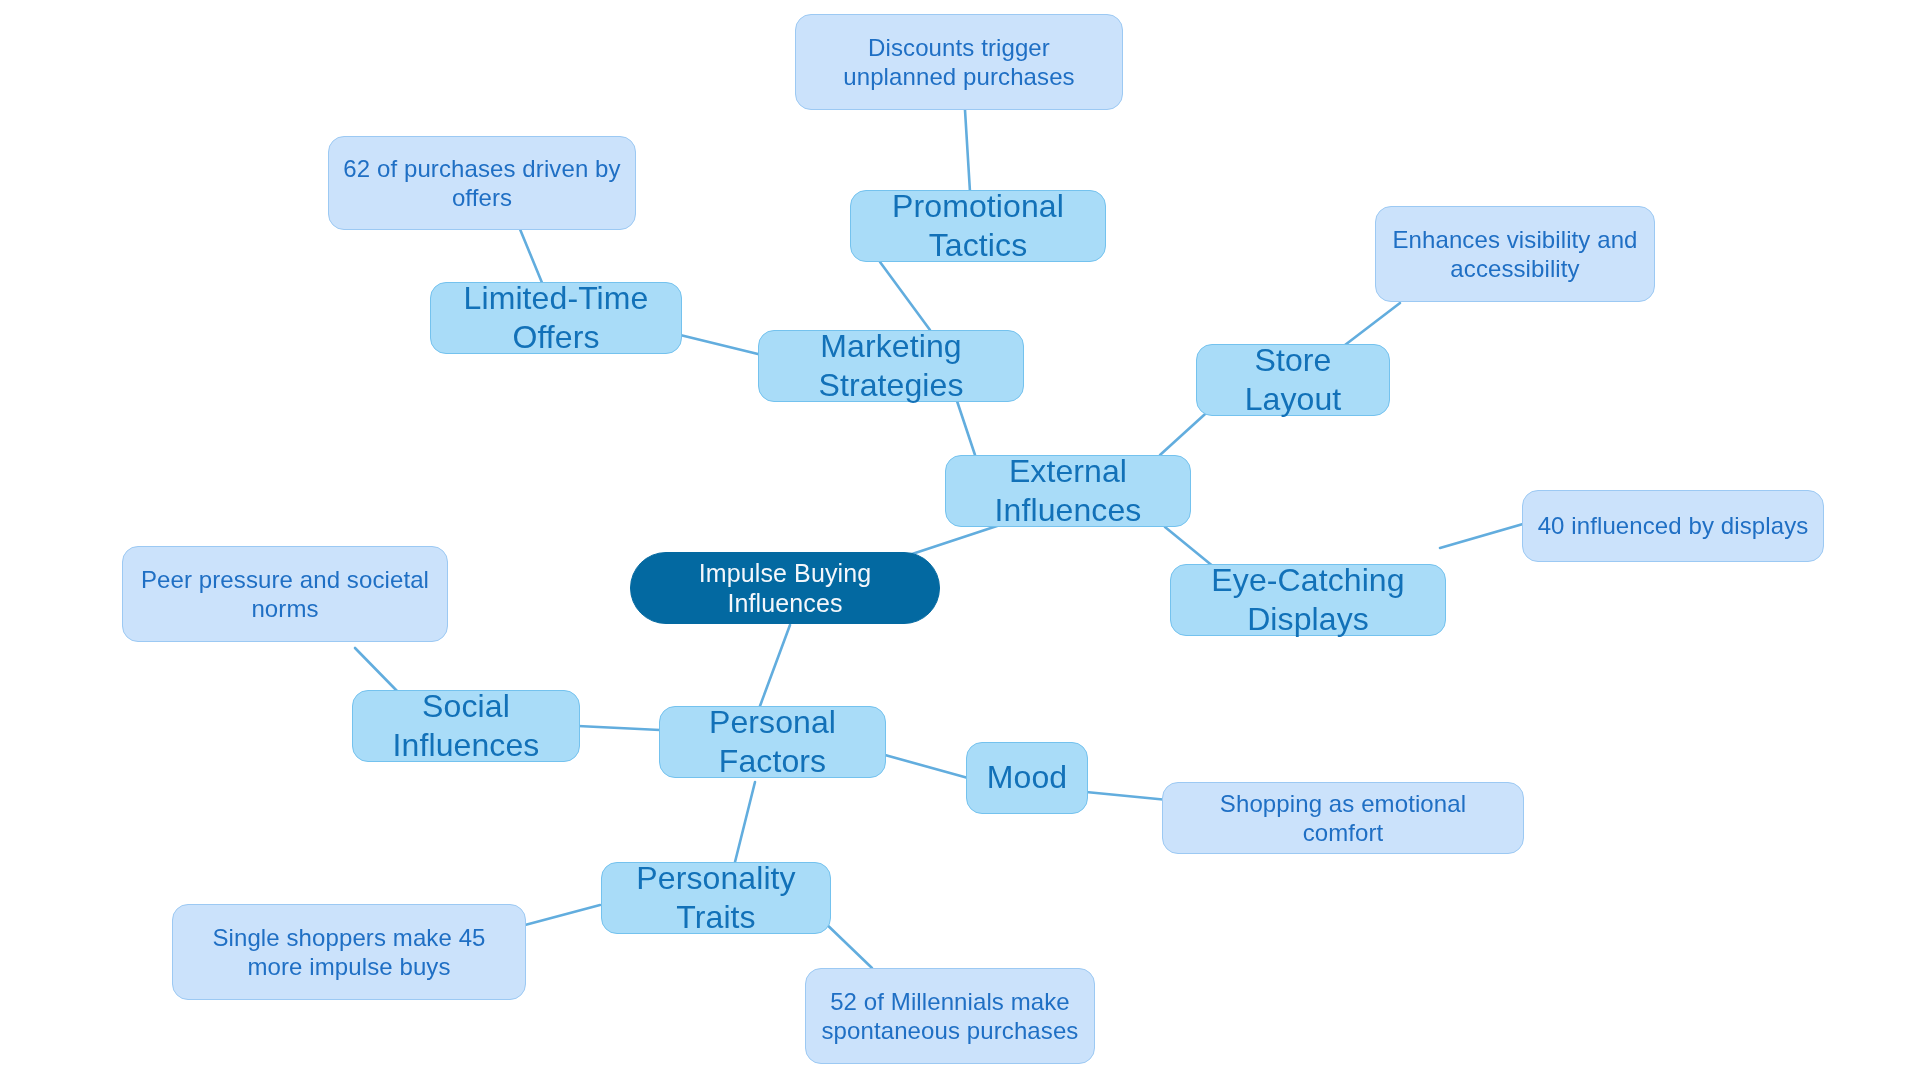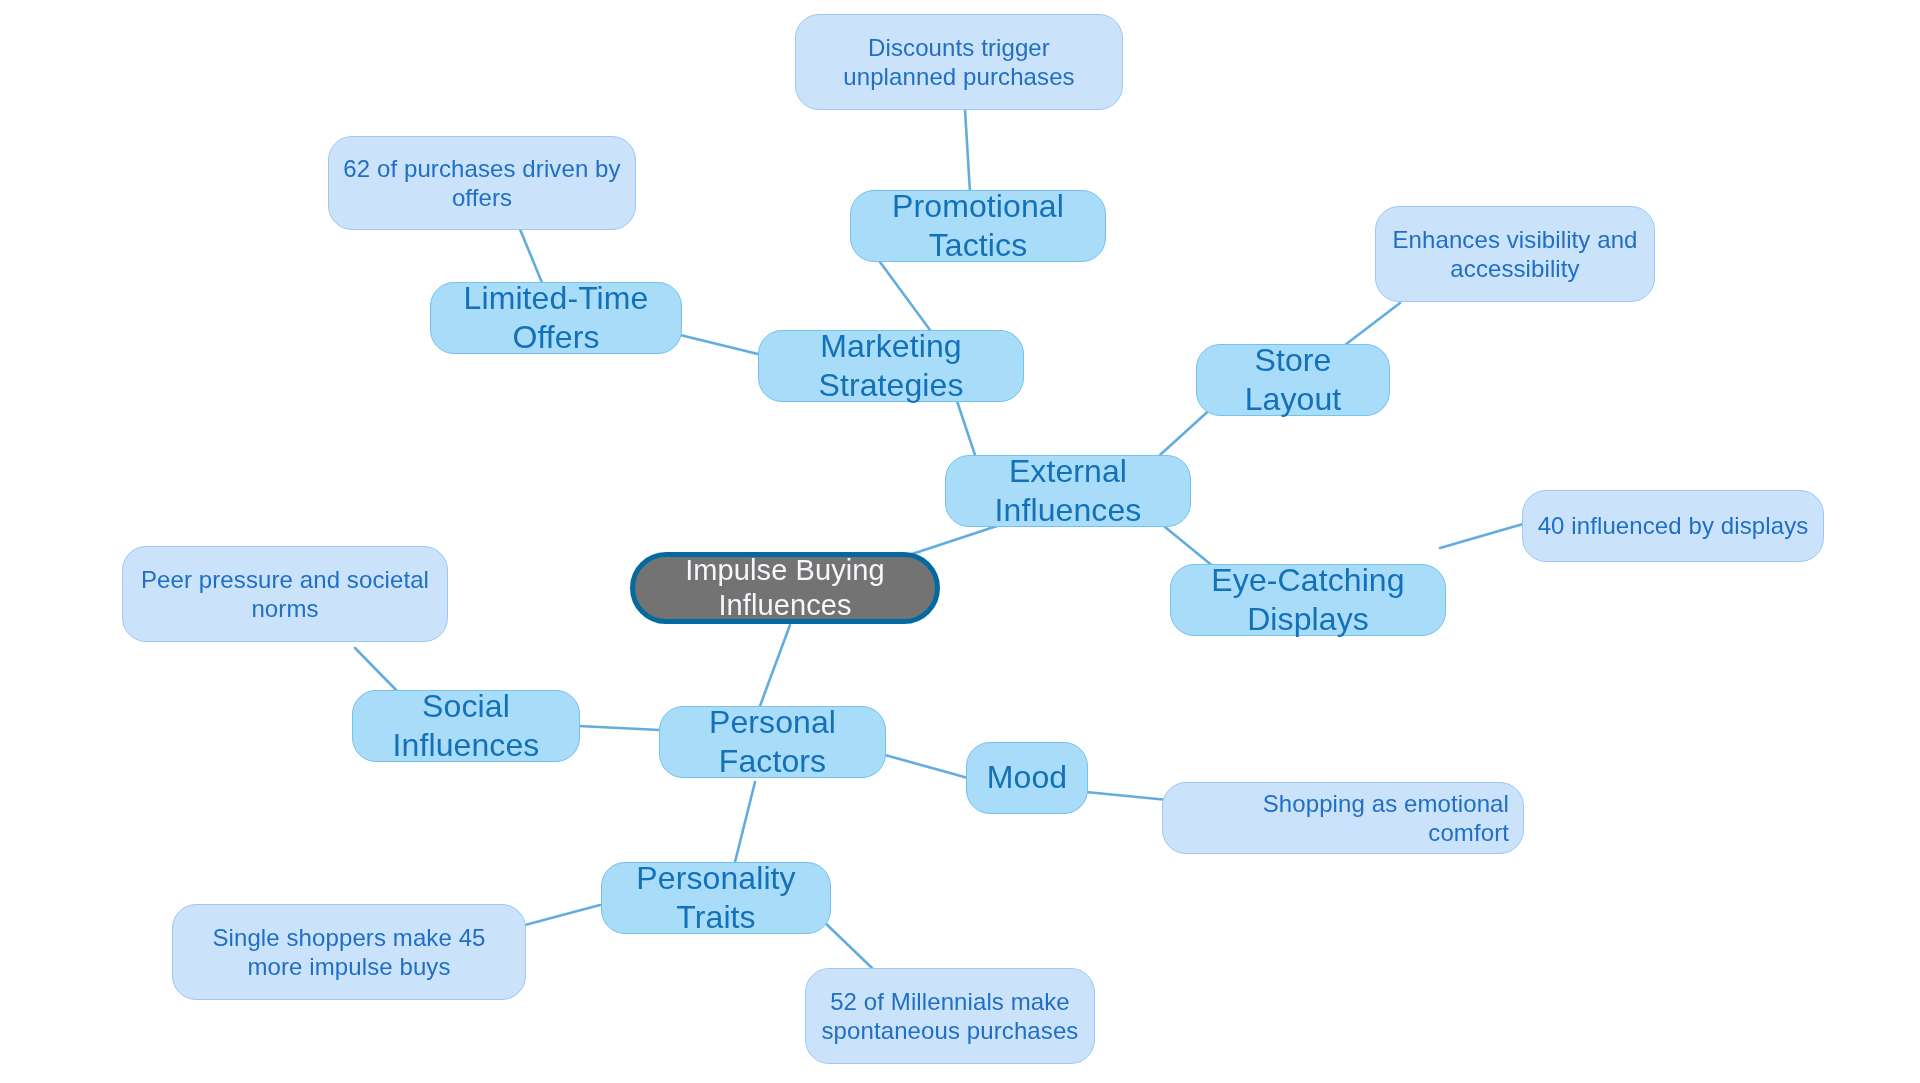--- a/index.html
+++ b/index.html
@@ -29,31 +29,31 @@
     height: 1083px;
     pointer-events: none;
   }
   .node {
     position: absolute;
     box-sizing: border-box;
     display: flex;
     align-items: center;
     justify-content: center;
     text-align: center;
-    border-radius: 24px;
+    border-radius: 16px;
     line-height: 1.22;
     padding: 6px 14px;
     white-space: pre-line;
     letter-spacing: 0.1px;
   }
   .node.root {
-    background: #737373;
-    border: 5px solid #0369a1;
+    background: #0369a1;
+    border: 1px solid #0369a1;
     color: #f4f7fb;
-    font-size: 29px;
+    font-size: 25px;
     border-radius: 40px;
   }
   .node.branch {
     background: #a9dcf8;
     border: 1.6px solid #74c2ee;
     color: #1271b8;
     font-size: 32px;
   }
   .node.leaf {
     background: #cbe2fb;
@@ -143,21 +143,21 @@
   </div>
 
   <div class="node leaf" style="left:98px; top:546px; width:326px; height:96px;margin-left:24px;">
     <span>Peer pressure and societal norms</span>
   </div>
 
   <div class="node branch" style="left:966px; top:742px; width:122px; height:72px;">
     <span>Mood</span>
   </div>
 
-  <div class="node leaf" style="left:1162px; top:782px; width:362px; height:72px;text-align:right;">
+  <div class="node leaf" style="left:1162px; top:782px; width:362px; height:72px;">
     <span>Shopping as emotional comfort</span>
   </div>
 
   <div class="node branch" style="left:601px; top:862px; width:230px; height:72px;">
     <span>Personality Traits</span>
   </div>
 
   <div class="node leaf" style="left:172px; top:904px; width:354px; height:96px;">
     <span>Single shoppers make 45 more impulse buys</span>
   </div>

